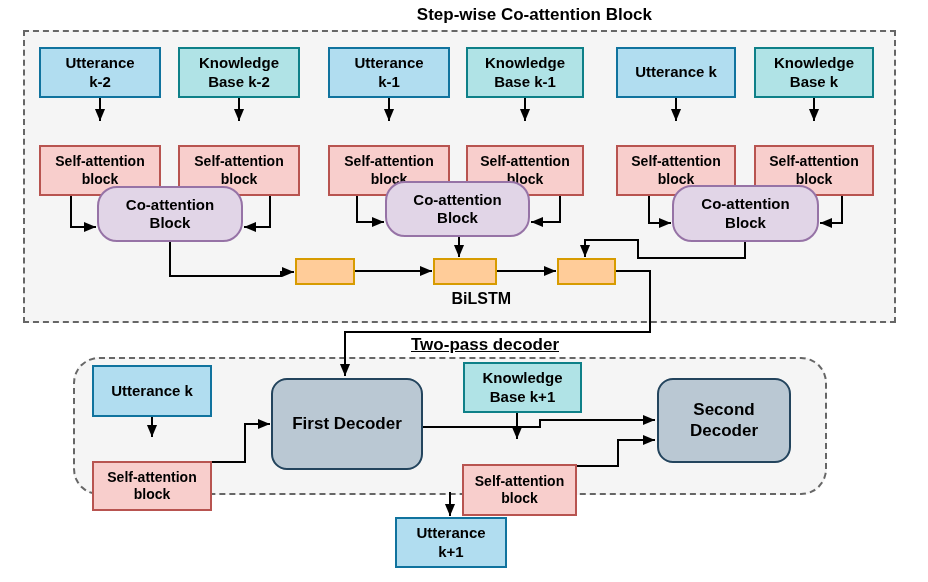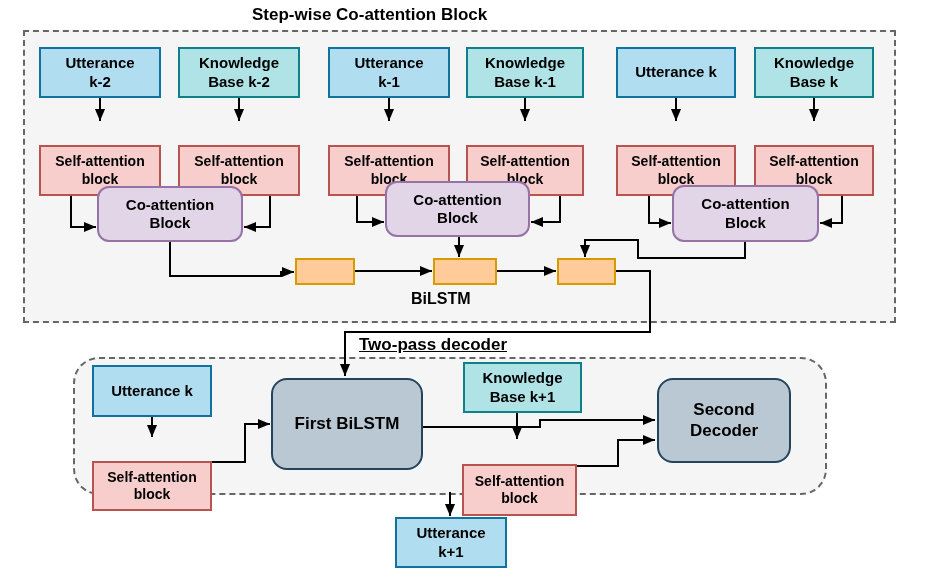--- a/index.html
+++ b/index.html
@@ -5,32 +5,32 @@
   html,body{margin:0;padding:0;}
   body{
     width:928px;height:582px;position:relative;background:#ffffff;
     font-family:"Liberation Sans",sans-serif;overflow:hidden;
   }
   .region{
     position:absolute;background:var(--region-fill);
     border:2px dashed var(--region-stroke);box-sizing:border-box;
   }
   .title{
-    position:absolute;font-weight:bold;color:#000;text-align:left;
+    position:absolute;font-weight:bold;color:#000;text-align:right;
     font-size:17px;
   }
   .box{
     position:absolute;display:flex;align-items:center;justify-content:center;
     text-align:center;white-space:pre-line;font-weight:bold;color:#000;
     border:2px solid #000;box-sizing:border-box;font-size:15px;line-height:1.22;
   }
   .blue{background:var(--utterance-fill);border-color:var(--utterance-stroke);}
   .teal{background:var(--kb-fill);border-color:var(--kb-stroke);}
   .pink{background:var(--selfattn-fill);border-color:var(--selfattn-stroke);font-size:14px;margin-top:23px;}
-  .purple{background:var(--coattn-fill);border-color:var(--coattn-stroke);border-radius:12px;font-size:15px;}
+  .purple{background:var(--coattn-fill);border-color:var(--coattn-stroke);border-radius:20px;font-size:15px;}
   .orange{background:var(--lstm-fill);border-color:var(--lstm-stroke);}
   .decoder{background:var(--decoder-fill);border-color:var(--decoder-stroke);border-radius:16px;font-size:17px;}
   .rounded-region{border-radius:26px;}
   svg.wires{position:absolute;left:0;top:0;pointer-events:none;}
 </style>
 </head>
 <body>
 
 <div class="region" style="left:23px;top:30px;width:873px;height:293px;"></div>
 <div class="region rounded-region" style="left:73px;top:357px;width:754px;height:138px;"></div>
@@ -111,21 +111,21 @@
 <div class="box purple" style="left:672px;top:185px;width:147px;height:57px;">Co-attention
 Block</div>
 
 <div class="box orange" style="left:295px;top:258px;width:60px;height:27px;"></div>
 <div class="box orange" style="left:433px;top:258px;width:64px;height:27px;"></div>
 <div class="box orange" style="left:557px;top:258px;width:59px;height:27px;"></div>
 
 <div class="box blue" style="left:92px;top:365px;width:120px;height:52px;">Utterance k</div>
 <div class="box pink" style="left:92px;top:438px;width:120px;height:50px;">Self-attention
 block</div>
-<div class="box decoder" style="left:271px;top:378px;width:152px;height:92px;">First BiLSTM</div>
+<div class="box decoder" style="left:271px;top:378px;width:152px;height:92px;">First Decoder</div>
 <div class="box teal" style="left:463px;top:362px;width:119px;height:51px;">Knowledge
 Base k+1</div>
 <div class="box pink" style="left:462px;top:441px;width:115px;height:52px;">Self-attention
 block</div>
 <div class="box decoder" style="left:657px;top:378px;width:134px;height:85px;">Second
 Decoder</div>
 <div class="box blue" style="left:395px;top:517px;width:112px;height:51px;">Utterance
 k+1</div>
 
 </body></html>

